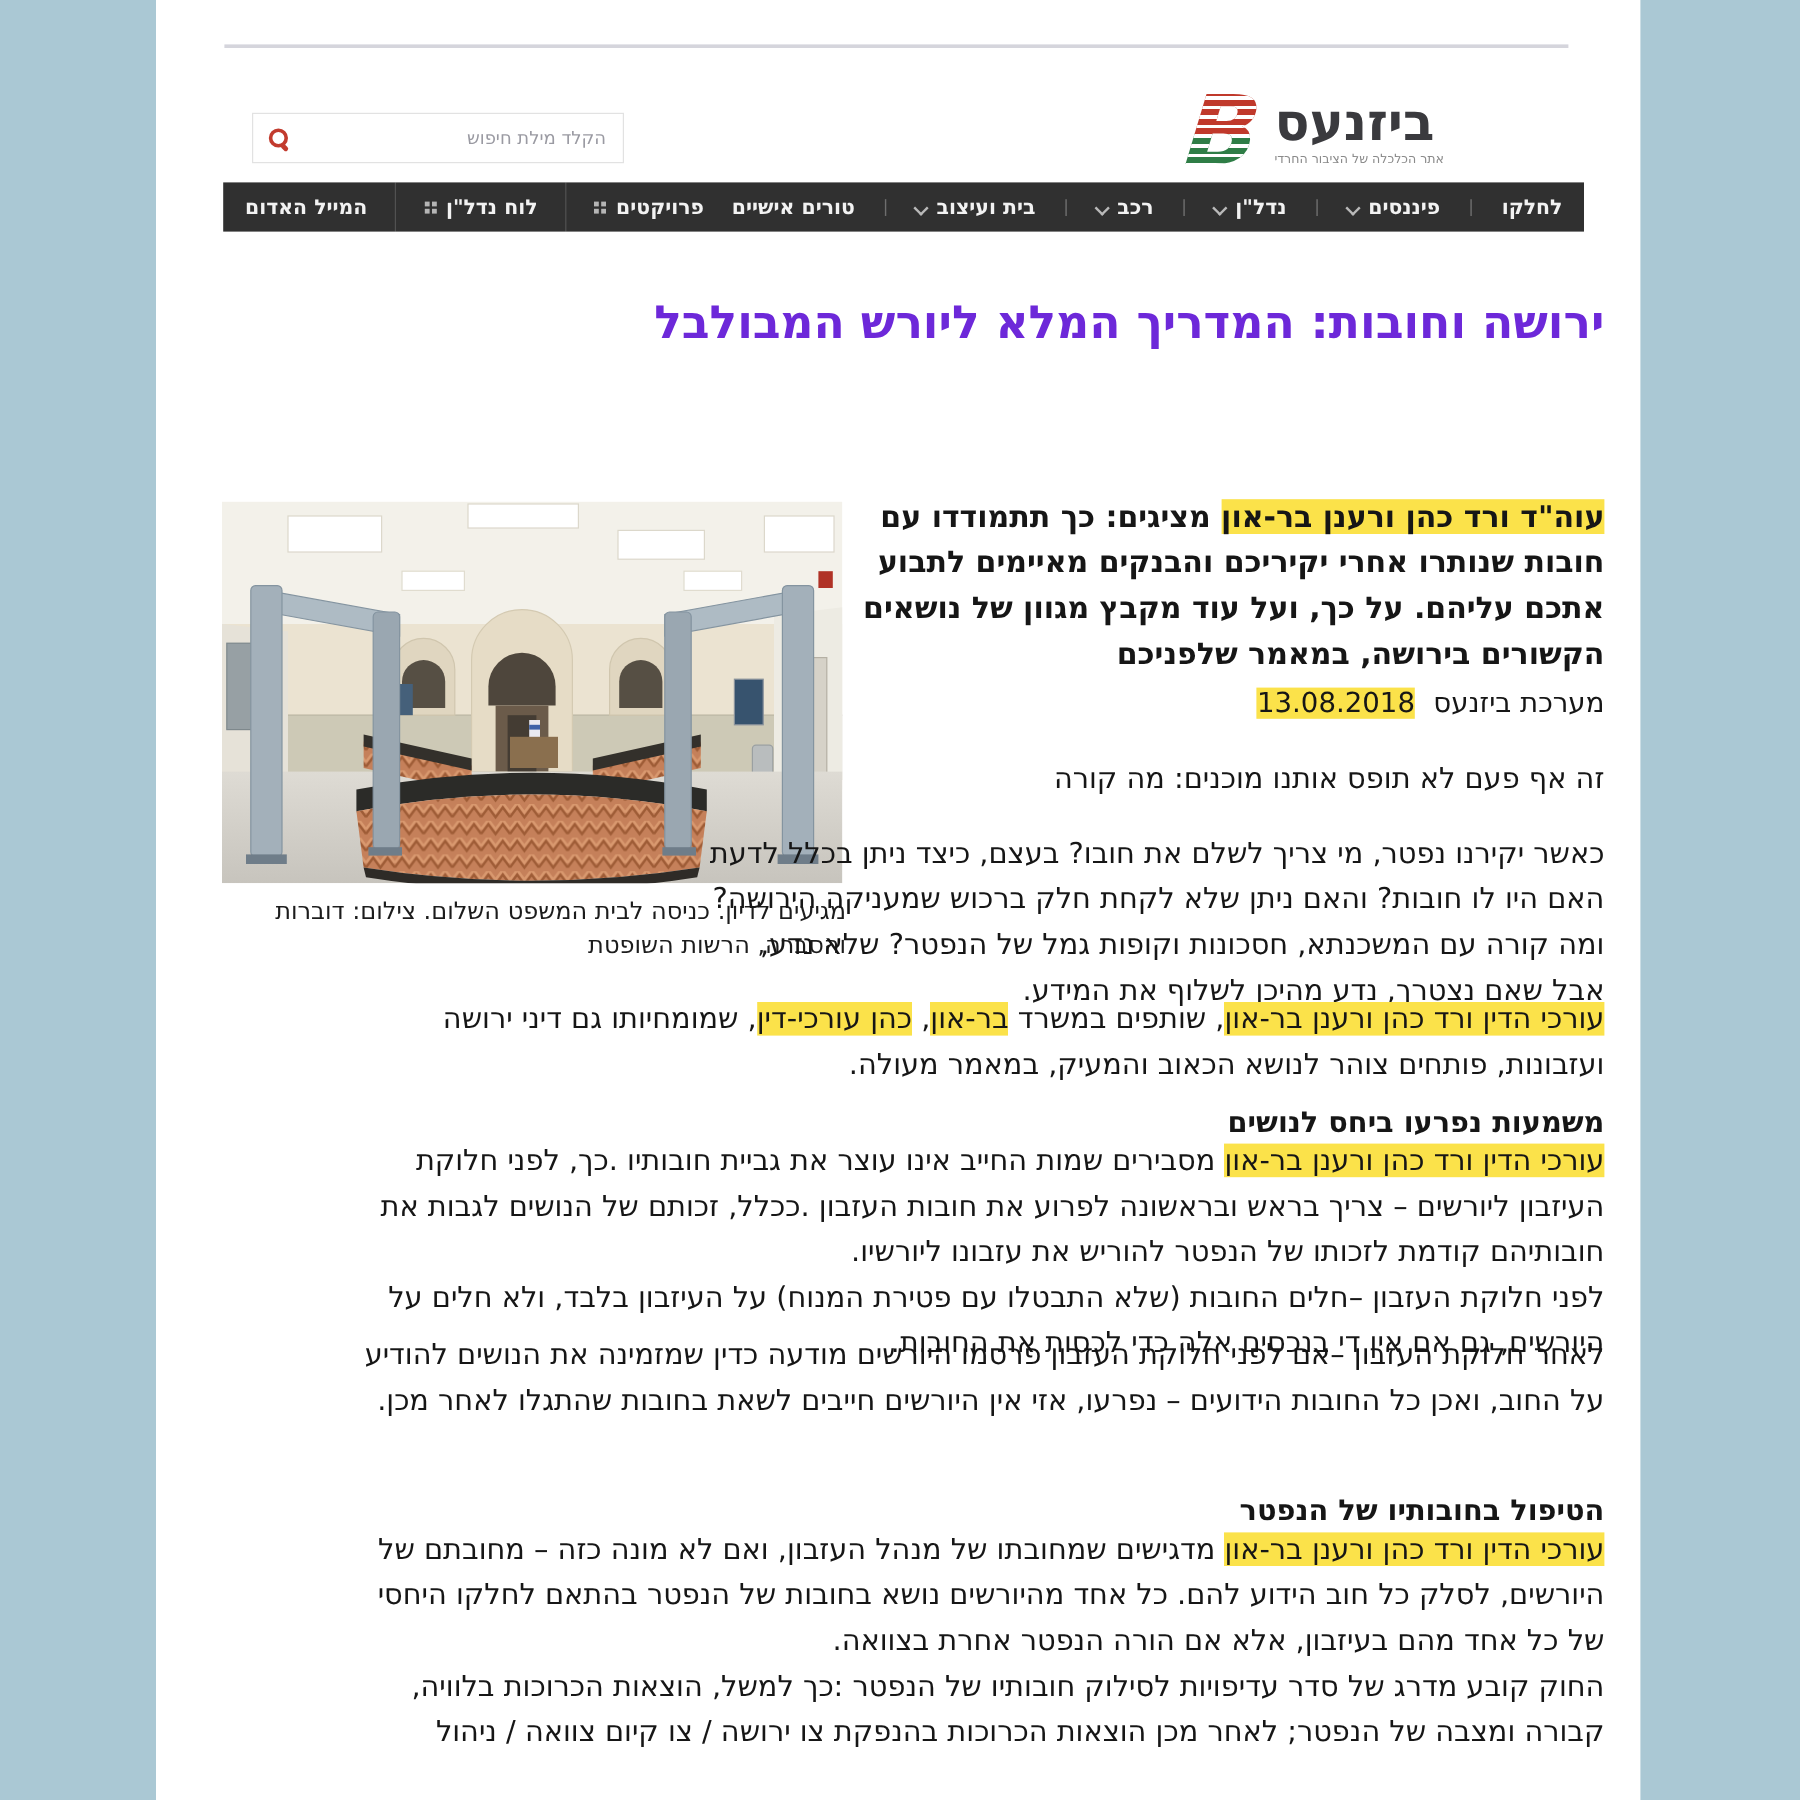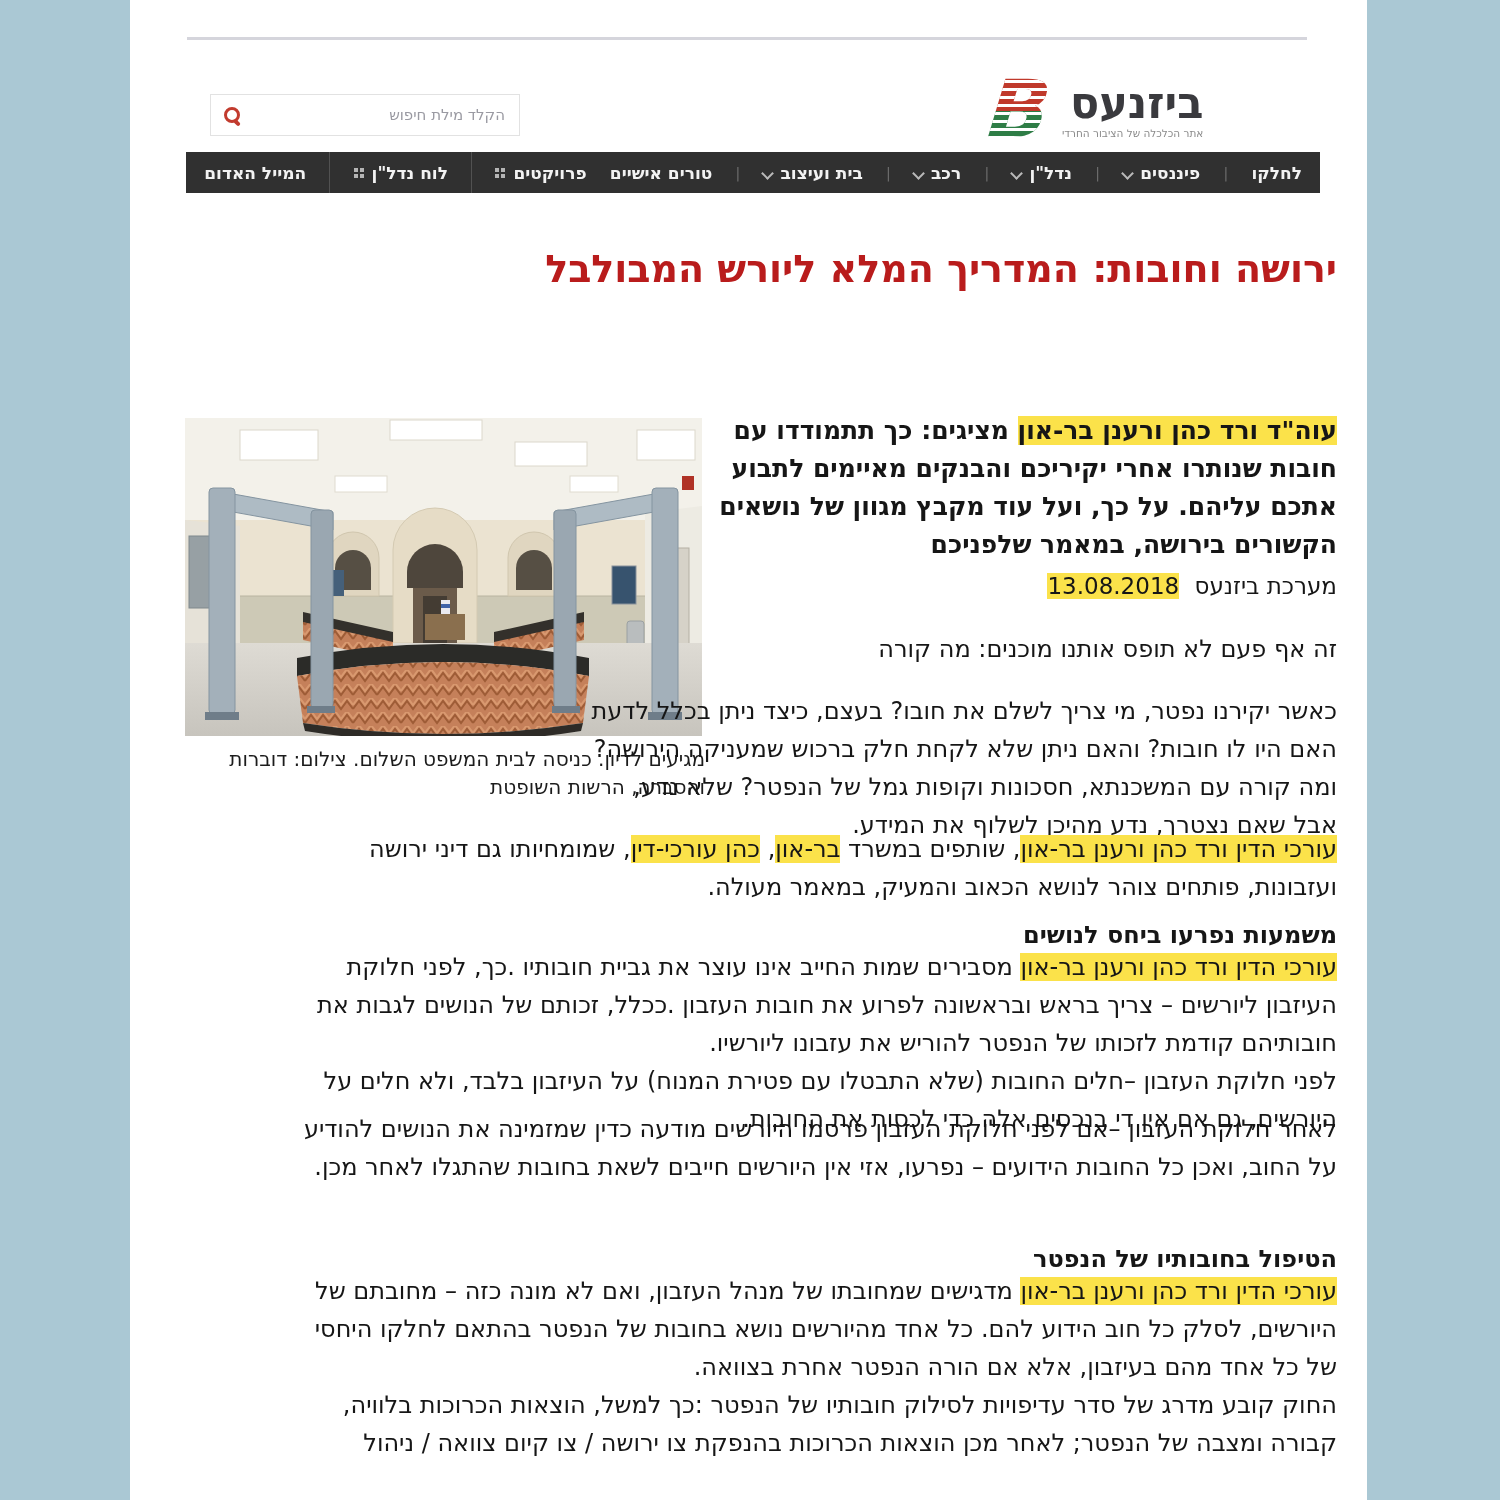--- a/index.html
+++ b/index.html
@@ -36,21 +36,21 @@
     font-size:80px;font-weight:900;font-style:italic;line-height:70px;margin:0 4px;
     background-image:
       repeating-linear-gradient(to bottom, rgba(255,255,255,0) 0 5px, #ffffff 5px 8px),
       linear-gradient(to bottom, #c0392b 0 52%, #2e7d46 52% 100%);
     -webkit-background-clip:text;background-clip:text;color:transparent;
     transform:skewX(-6deg);
   }
   @supports not ((-webkit-background-clip:text) or (background-clip:text)){
     .logo-b{color:#c0392b;background:none;}
   }
-  .logo-he{text-align:right;}
+  .logo-he{text-align:left;}
   .logo-he-name{font-size:43px;font-weight:800;color:#3a3a3e;line-height:44px;}
   .logo-he-tag{font-size:10.5px;color:#8a8a8a;margin-top:2px;}
 
   
   .nav{
     position:absolute;left:186px;top:152px;width:1134px;height:41px;
     background:#303030;box-sizing:border-box;
     display:flex;align-items:center;justify-content:space-between;
     padding:0 18px;direction:rtl;
     color:#f2f2f2;font-size:17px;font-weight:bold;white-space:nowrap;
@@ -68,21 +68,21 @@
       linear-gradient(#b5b5b5,#b5b5b5) 0 0/4px 4px no-repeat,
       linear-gradient(#b5b5b5,#b5b5b5) 6px 0/4px 4px no-repeat,
       linear-gradient(#b5b5b5,#b5b5b5) 0 6px/4px 4px no-repeat,
       linear-gradient(#b5b5b5,#b5b5b5) 6px 6px/4px 4px no-repeat;
   }
 
   
   .title{
     position:absolute;right:163px;top:247px;margin:0;
     direction:rtl;white-space:nowrap;
-    font-size:38px;font-weight:bold;color:#b91c1c;
+    font-size:38px;font-weight:bold;color:#6d28d9;
   }
   .rtl{direction:rtl;text-align:right;}
   .lead{position:absolute;right:163px;top:412px;width:648px;font-size:25px;font-weight:bold;line-height:38px;}
   .byline{position:absolute;right:163px;top:570px;font-size:23px;line-height:32px;}
   .byline .hl{margin-inline-start:8px;}
   .body-p{position:absolute;right:163px;font-size:24px;line-height:38px;}
   .p1{top:630px;width:748px;}
   .p2{top:692px;width:748px;}
   .p3{top:830px;width:1058px;}
   .h1x{top:916px;width:1058px;font-weight:bold;}

